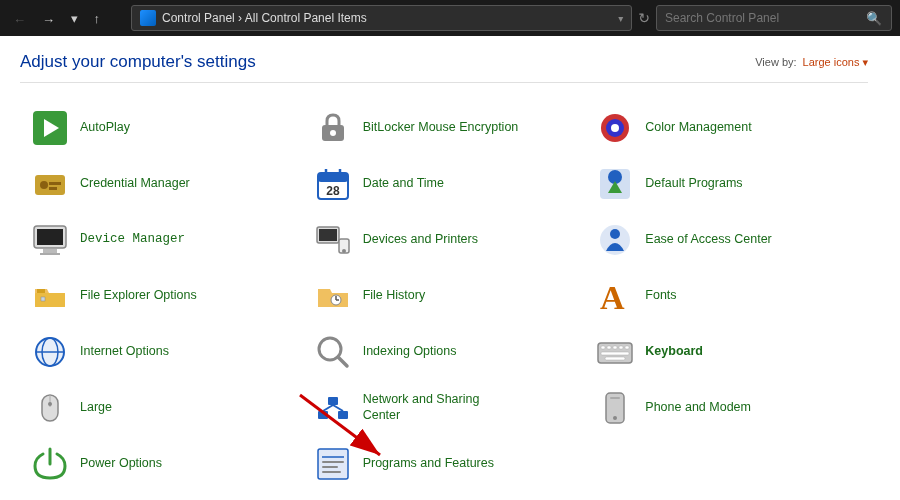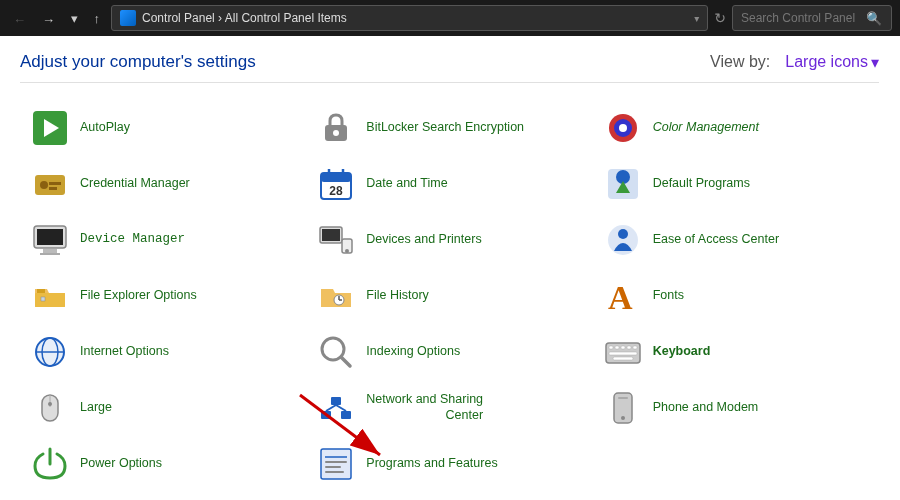--- a/index.html
+++ b/index.html
@@ -27,20 +27,21 @@
     .address-input-wrap {
       flex: 1;
       background: #2d2d2d;
       border: 1px solid #555;
       border-radius: 3px;
       height: 26px;
       display: flex;
       align-items: center;
       padding: 0 8px;
       gap: 6px;
+      margin-left: 20px;
     }
     .address-icon {
       width: 16px; height: 16px;
       background: linear-gradient(135deg, #1e90ff, #0060bf);
       border-radius: 2px;
       flex-shrink: 0;
     }
     .address-text {
       color: #ddd;
       font-size: 12px;
@@ -48,21 +49,21 @@
     }
     .address-chevron { color: #888; font-size: 10px; }
     .refresh-btn {
       color: #888;
       font-size: 14px;
       background: none;
       border: none;
       cursor: pointer;
     }
     .search-wrap {
-      width: 160px;
+      width: 236px;
       background: #2d2d2d;
       border: 1px solid #555;
       border-radius: 3px;
       height: 26px;
       display: flex;
       align-items: center;
       padding: 0 8px;
       gap: 6px;
     }
     .search-input {
@@ -78,48 +79,48 @@
       color: #888;
       font-size: 13px;
       background: none;
       border: none;
       cursor: pointer;
     }
 
     
     .main-content {
       background: #fff;
-      padding: 16px 21px 0 20px;
+      padding: 16px 32px 0 20px;
       height: 464px;
       overflow-y: scroll;
       position: relative;
     }
     .header-row {
       display: flex;
       align-items: center;
       justify-content: space-between;
       margin-bottom: 16px;
       padding-bottom: 10px;
       border-bottom: 1px solid #e0e0e0;
     }
     .page-title {
       color: #003399;
       font-size: 17px;
       font-weight: 400;
     }
     .view-by {
       display: flex;
       align-items: center;
-      gap: 15px;
-      font-size: 16px;
+      gap: 6px;
+      font-size: 11px;
       color: #333;
     }
     .view-by-label { color: #555; }
     .view-by-value {
-      color: #6d28d9;
+      color: #c2410c;
       cursor: pointer;
       display: flex;
       align-items: center;
       gap: 3px;
     }
 
     
     .items-grid {
       display: grid;
       grid-template-columns: repeat(3, 1fr);
@@ -201,31 +202,31 @@
         <span class="cp-item-label" style="white-space: pre-line;">AutoPlay</span>
       </div>
       <div class="cp-item">
         <div class="cp-item-icon">
           <svg width="38" height="38" viewBox="0 0 38 38">
             <rect x="8" y="16" width="22" height="16" rx="3" fill="#888"></rect>
             <path d="M13 16 V12 Q13 6 19 6 Q25 6 25 12 V16" fill="none" stroke="#888" stroke-width="3"></path>
             <circle cx="19" cy="24" r="3" fill="white"></circle>
           </svg>
         </div>
-        <span class="cp-item-label" style="white-space: pre-line;">BitLocker Search Encryption</span>
+        <span class="cp-item-label" style="white-space: pre-line;">BitLocker Mouse Encryption</span>
       </div>
       <div class="cp-item">
         <div class="cp-item-icon">
           <svg width="38" height="38" viewBox="0 0 38 38">
             <circle cx="19" cy="19" r="14" fill="#cc3333"></circle>
             <circle cx="19" cy="19" r="9" fill="#3333cc"></circle>
             <circle cx="19" cy="19" r="4" fill="white"></circle>
           </svg>
         </div>
-        <span class="cp-item-label" style="white-space: pre-line; font-style: italic;">Color Management</span>
+        <span class="cp-item-label" style="white-space: pre-line;">Color Management</span>
       </div>
       <div class="cp-item">
         <div class="cp-item-icon">
           <svg width="38" height="38" viewBox="0 0 38 38">
             <rect x="4" y="10" width="30" height="20" rx="3" fill="#c8a030"></rect>
             <circle cx="13" cy="20" r="4" fill="#8a6010"></circle>
             <rect x="18" y="17" width="12" height="3" fill="#8a6010"></rect>
             <rect x="18" y="22" width="8" height="3" fill="#8a6010"></rect>
           </svg>
         </div>
@@ -363,21 +364,21 @@
       <div class="cp-item">
         <div class="cp-item-icon">
           <svg width="38" height="38" viewBox="0 0 38 38">
             <rect x="4" y="22" width="10" height="8" rx="1" fill="#2060c0"></rect>
             <rect x="24" y="22" width="10" height="8" rx="1" fill="#2060c0"></rect>
             <rect x="14" y="8" width="10" height="8" rx="1" fill="#2060c0"></rect>
             <line x1="9" y1="22" x2="19" y2="16" stroke="#2060c0" stroke-width="2"></line>
             <line x1="29" y1="22" x2="19" y2="16" stroke="#2060c0" stroke-width="2"></line>
           </svg>
         </div>
-        <span class="cp-item-label" style="white-space: pre-line; text-align: right;">Network and Sharing
+        <span class="cp-item-label" style="white-space: pre-line;">Network and Sharing
 Center</span>
       </div>
       <div class="cp-item">
         <div class="cp-item-icon">
           <svg width="38" height="38" viewBox="0 0 38 38">
             <rect x="10" y="4" width="18" height="30" rx="4" fill="#ccc" stroke="#888" stroke-width="1.5"></rect>
             <circle cx="19" cy="29" r="2" fill="#888"></circle>
             <rect x="14" y="8" width="10" height="2" rx="1" fill="#aaa"></rect>
           </svg>
         </div>

